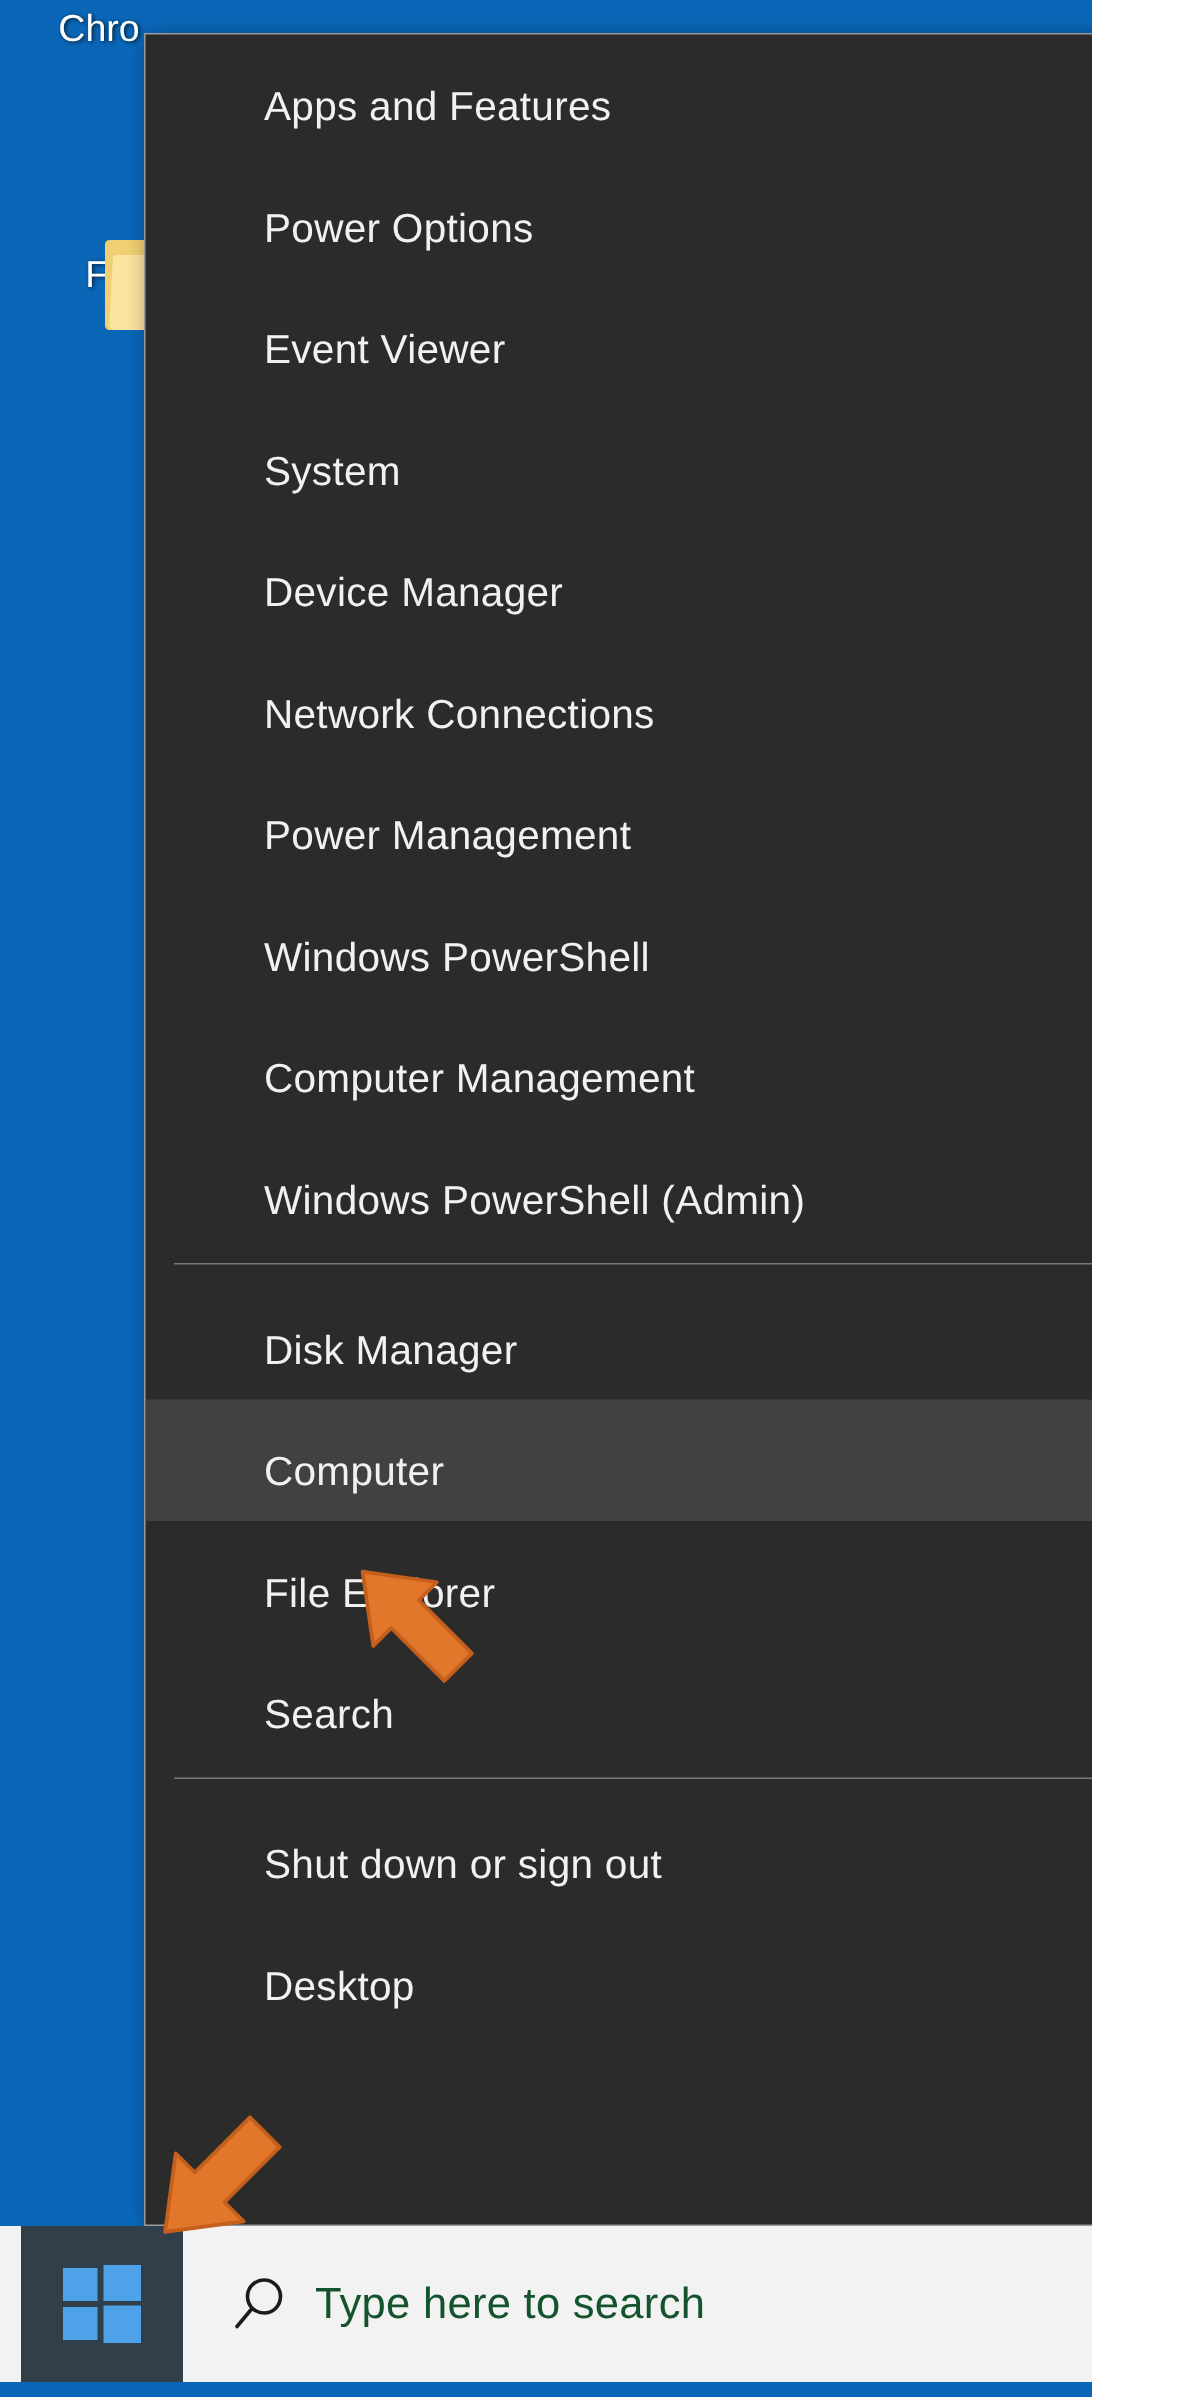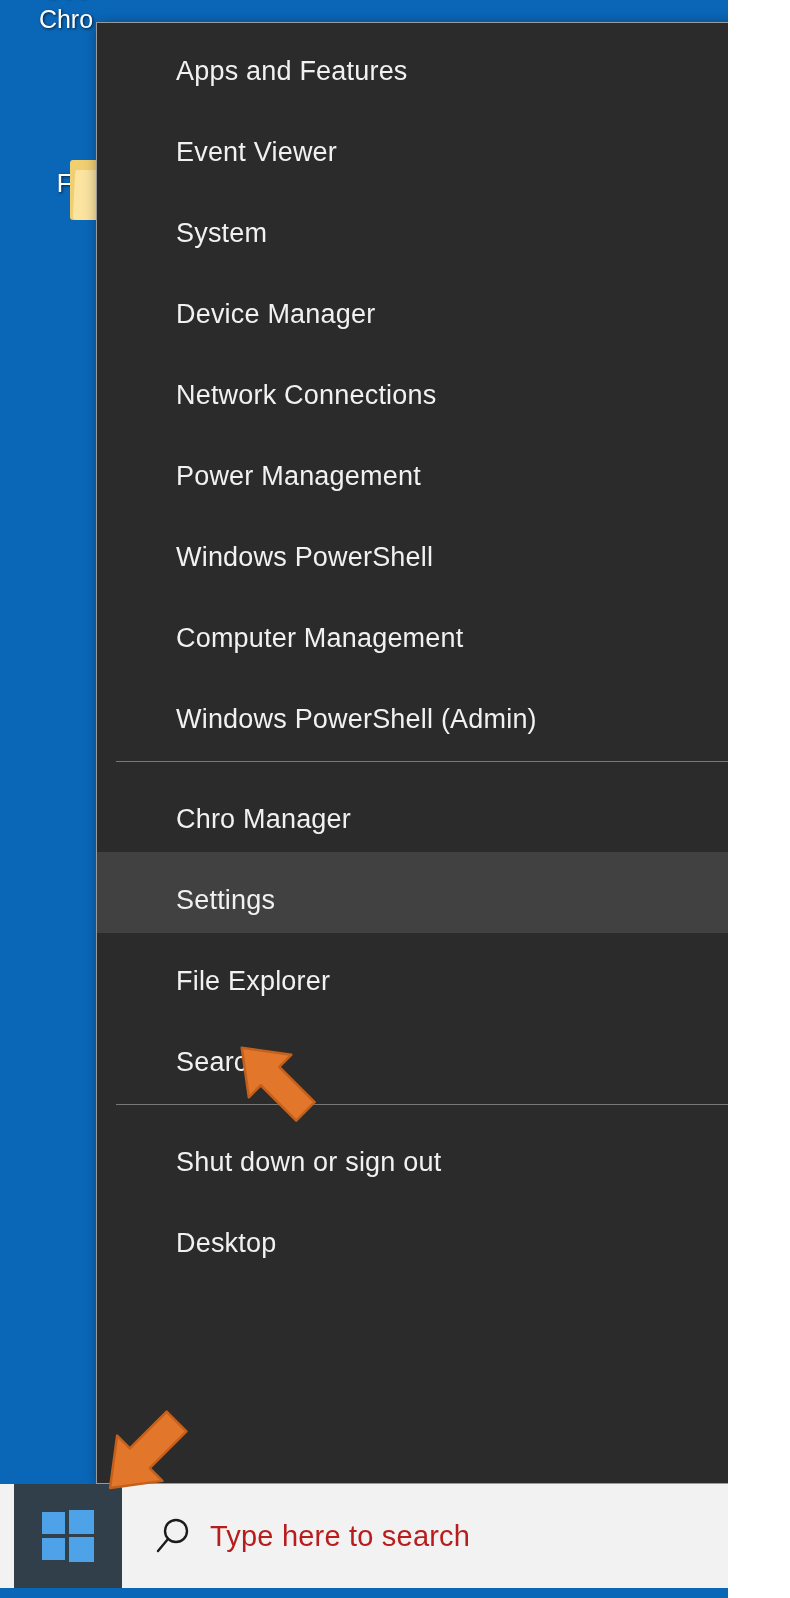--- a/index.html
+++ b/index.html
@@ -116,21 +116,21 @@
 
   #search-box {
     position:absolute; left:122px; top:0;
     width:668px; height:104px;
     background:#f2f2f2;
     display:flex; align-items:center;
     padding-left:32px;
   }
   #search-icon { flex:0 0 auto; width:46px; height:40px; }
   #search-placeholder {
-    font-size:29px; color:#b91c1c; margin-left:10px;
+    font-size:29px; color:#14532d; margin-left:10px;
     letter-spacing:.2px;
   }
 
   #taskbar-strip {
     position:absolute; left:0; bottom:0; width:790px; height:10px;
     background:#0a67b8;
   }
 
   
   .cursor-arrow { position:absolute; pointer-events:none; }
@@ -168,20 +168,23 @@
     </div>
 
   </div>
 
   <div id="winx-menu">
 
     <div class="menu-item">
       <span class="label">Apps and Features</span>
     </div>
     <div class="menu-item">
+      <span class="label">Power Options</span>
+    </div>
+    <div class="menu-item">
       <span class="label">Event Viewer</span>
     </div>
     <div class="menu-item">
       <span class="label">System</span>
     </div>
     <div class="menu-item">
       <span class="label">Device Manager</span>
     </div>
     <div class="menu-item">
       <span class="label">Network Connections</span>
@@ -195,24 +198,24 @@
     <div class="menu-item">
       <span class="label">Computer Management</span>
     </div>
     <div class="menu-item">
       <span class="label">Windows PowerShell (Admin)</span>
     </div>
 
     <div class="menu-sep"></div>
 
     <div class="menu-item">
-      <span class="label">Chro Manager</span>
+      <span class="label">Disk Manager</span>
     </div>
     <div class="menu-item selected">
-      <span class="label">Settings</span>
+      <span class="label">Computer</span>
     </div>
     <div class="menu-item">
       <span class="label">File Explorer</span>
     </div>
     <div class="menu-item">
       <span class="label">Search</span>
     </div>
 
     <div class="menu-sep"></div>
 

